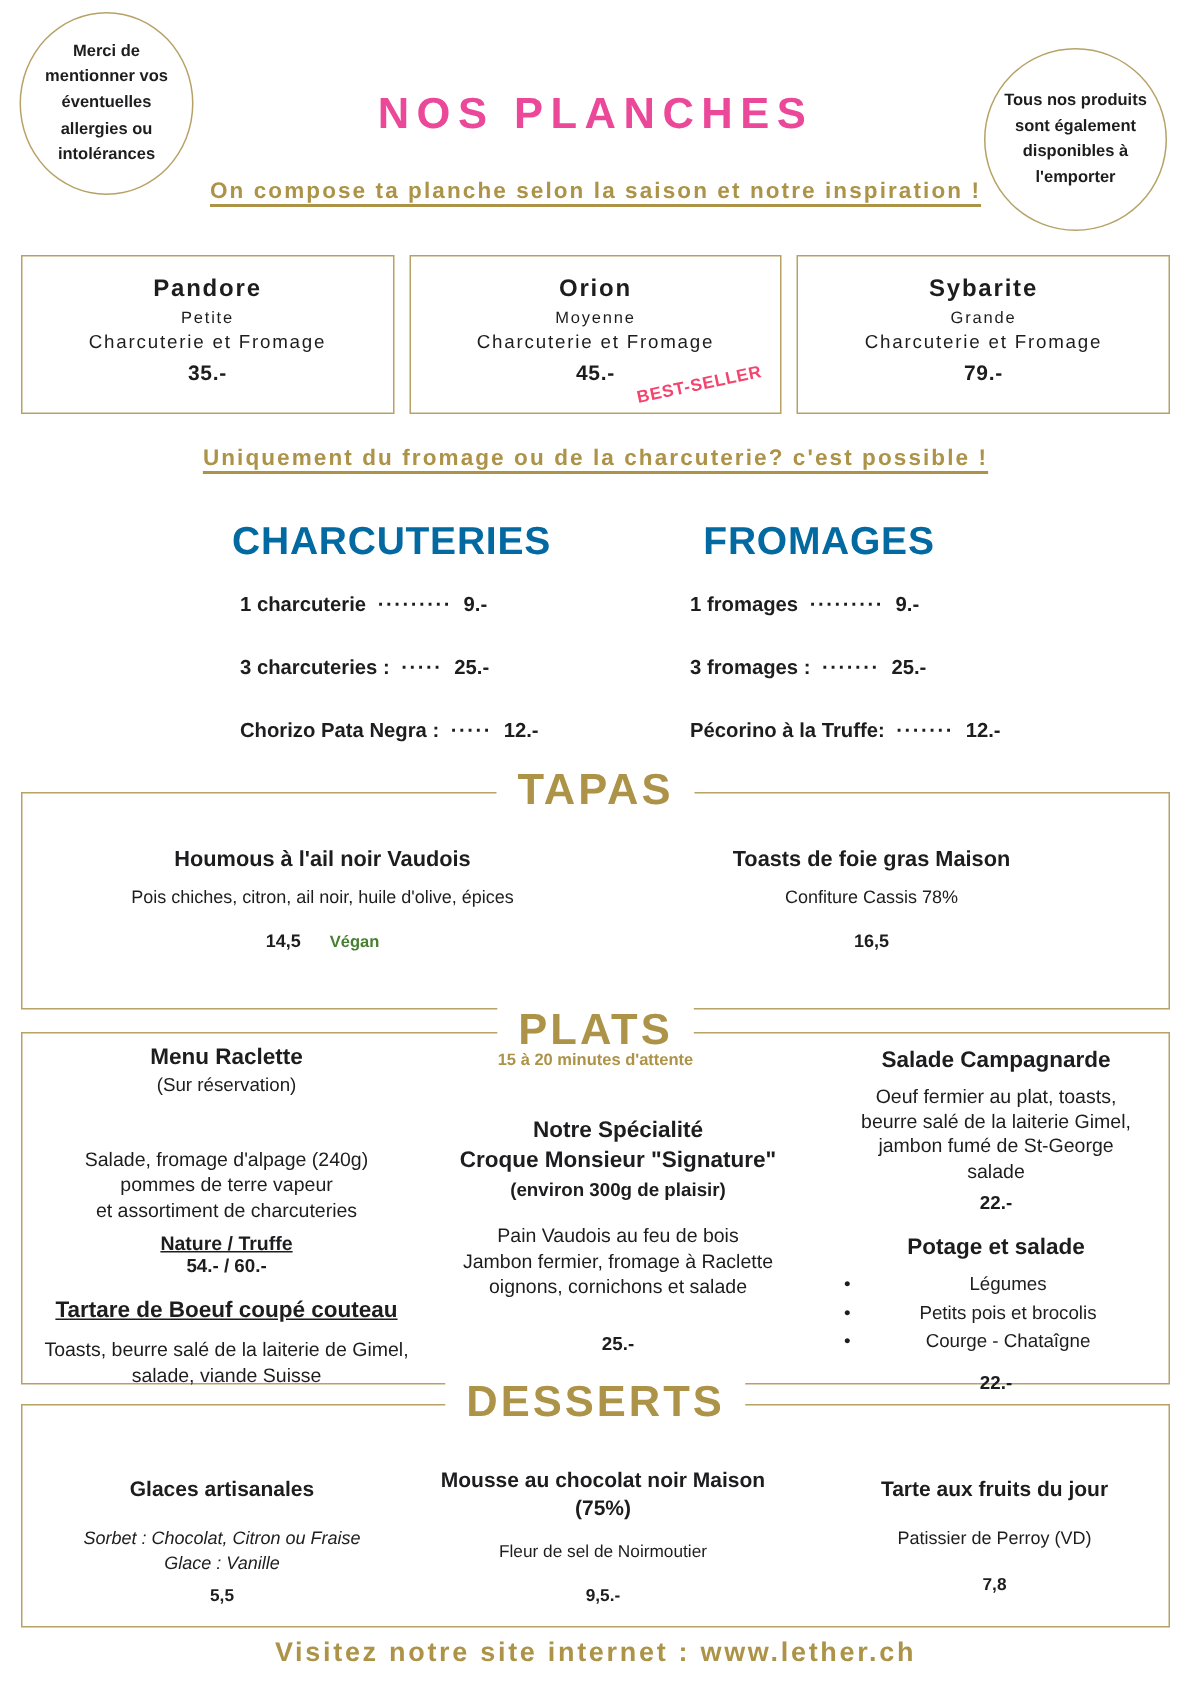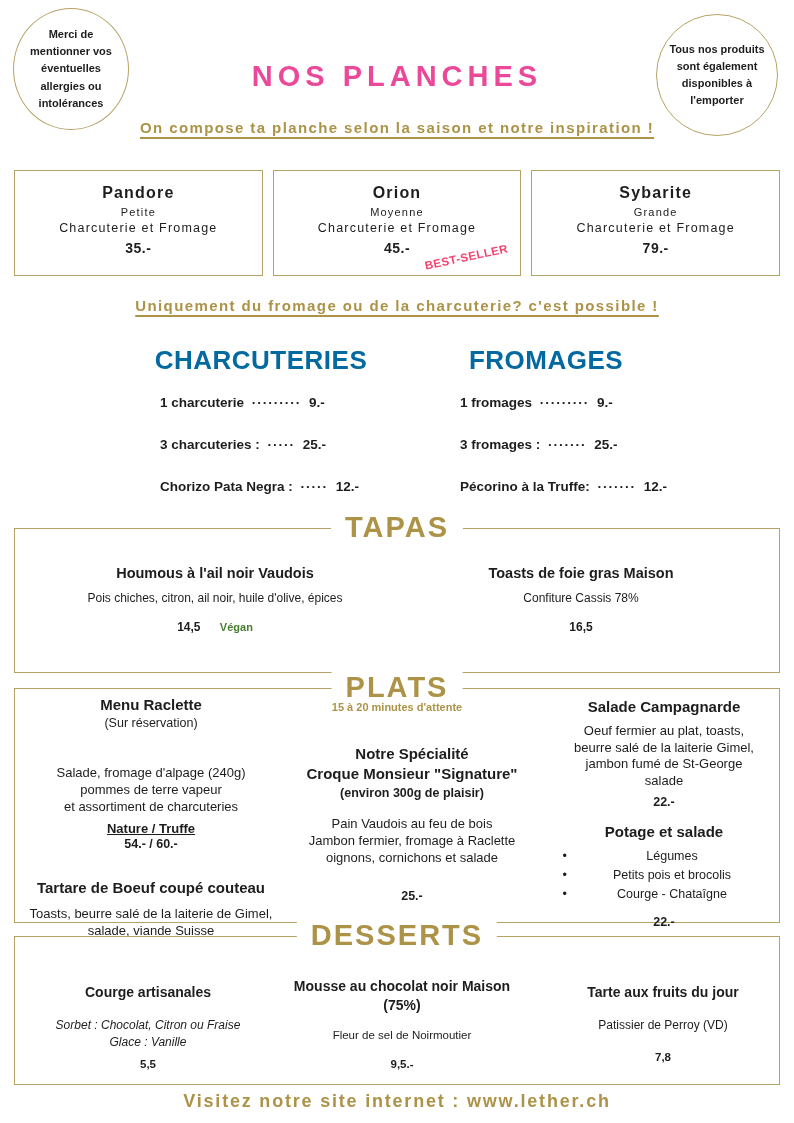--- a/index.html
+++ b/index.html
@@ -9,21 +9,21 @@
     background:#ffffff; color:#1d1d1f; overflow:hidden;
     font-family:"Liberation Sans", sans-serif;
   }
   
   .circle {
     position:absolute; border:1.6px solid #b7a266; border-radius:50%;
     display:flex; align-items:center; justify-content:center; text-align:center;
     font-size:11px; font-weight:700; line-height:1.55; padding:12px;
   }
   .circle-left  { left:13px;  top:8px;  width:116px; height:122px; }
-  .circle-right { left:656px; top:14px; width:122px; height:122px;text-align:center; }
+  .circle-right { left:656px; top:32px; width:122px; height:122px;text-align:center; }
 
   .main-title {
     position:absolute; top:60px; left:0; width:100%; text-align:center;
     color:#ec4899; font-size:29px; font-weight:800; letter-spacing:5px;
   }
   .subtitle, .mid-note {
     position:absolute; left:0; width:100%; text-align:center;
     color:#ac9347; font-weight:700; font-size:15px; letter-spacing:1.4px;
     text-decoration:underline; text-underline-offset:4px; text-decoration-thickness:1.5px;
   }
@@ -97,21 +97,21 @@
   .plats-right { left:528px; top:8px;  width:242px; }
 
   .dish-name    { font-size:15px; font-weight:700; line-height:20px; }
   .dish-sub     { font-size:12.5px; line-height:17px; }
   .dish-desc    { font-size:13px; line-height:17px; }
   .dish-price   { font-size:12.5px; font-weight:700; }
   .dish-variant { font-size:13px; font-weight:700; line-height:17px; }
 
   .raclette-desc { margin-top:32px; }
   .raclette-variant { margin-top:5px;text-decoration:underline; }
-  .tartare-name { margin-top:27px; }
+  .tartare-name { margin-top:13px;text-decoration:underline; }
   .tartare-desc { margin-top:7px; }
   .tartare-price { margin-top:13px; }
 
   .croque-label { margin-top:55px; }
   .croque-portion { font-size:12.5px; font-weight:700; line-height:18px; }
   .croque-desc { margin-top:13px; }
   .croque-price { margin-top:23px; }
 
   .salade-desc { margin-top:6px; line-height:16.5px; }
   .salade-price { margin-top:6px; }
@@ -294,21 +294,21 @@
           </li>
       </ul>
       <div class="dish-price potage-price">22.-</div>
     </div>
   </div>
 
   <div class="gold-box desserts-box">
     <div class="box-title">DESSERTS</div>
 
     <div class="des-col des-left">
-      <div class="des-name">Courge artisanales</div>
+      <div class="des-name">Glaces artisanales</div>
       <div class="des-desc">
         <div class="it">Sorbet : Chocolat, Citron ou Fraise</div>
         <div class="it">Glace : Vanille</div>
       </div>
       <div class="des-price">5,5</div>
     </div>
 
     <div class="des-col des-mid">
       <div class="des-name">Mousse au chocolat noir Maison</div>
       <div class="des-name">(75%)</div>

